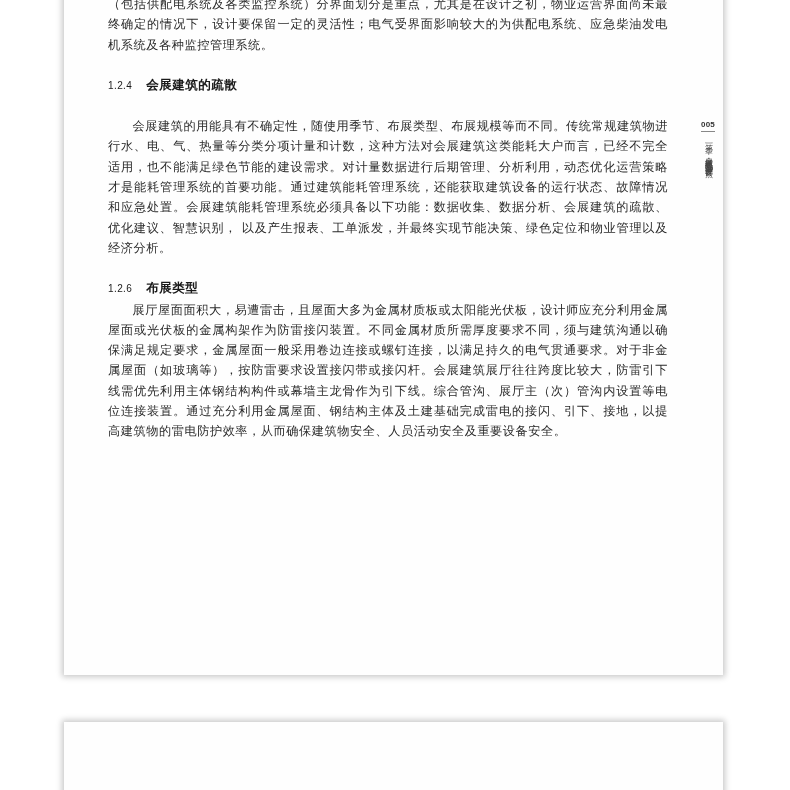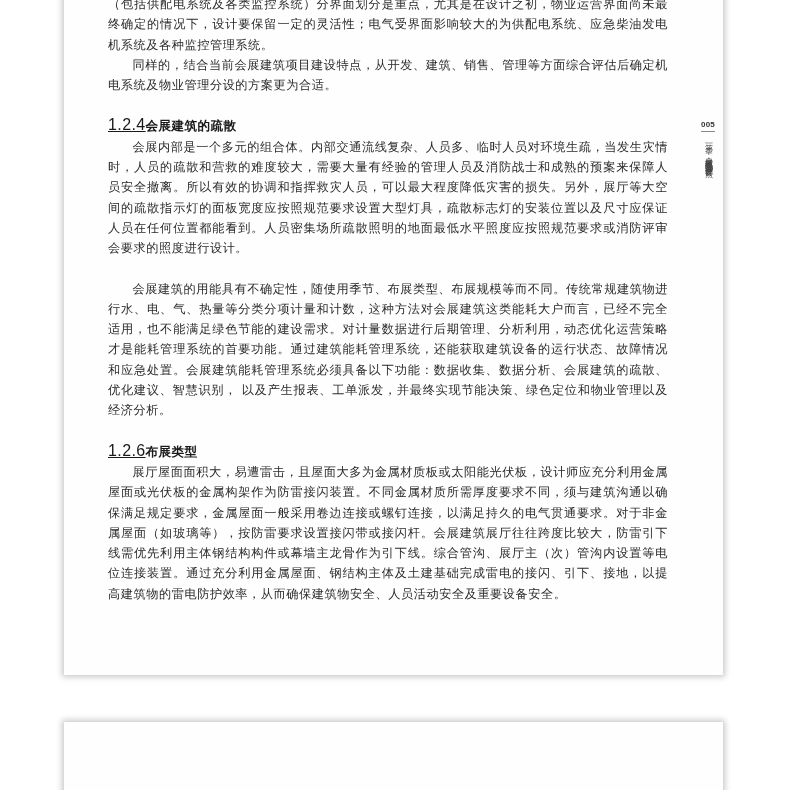--- a/index.html
+++ b/index.html
@@ -33,21 +33,21 @@
     .para { margin: 0; text-indent: 2em; }
     .para.noindent { text-indent: 0; }
     .heading {
       margin: 0;
       font-size: 12.6px;
       line-height: 20.3px;
       font-weight: bold;
       color: #1a1a1a;
       letter-spacing: 0.4px;
     }
-    .heading .num { font-weight: normal; font-family: "Liberation Sans", sans-serif; font-size: 16px; text-decoration: underline; }
+    .heading .num { font-weight: normal; margin-right: 14px; font-family: "Liberation Sans", sans-serif; font-size: 10px; }
     .gap { height: 20px; }
 
     .margin-head {
       position: absolute;
       left: 634px;
       top: 132px;
       width: 20px;
       text-align: center;
       color: #444;
     }
@@ -70,27 +70,25 @@
       line-height: 10px;
     }
     .margin-head .vtext .sep { display: inline-block; height: 10px; }
   </style>
 </head>
 <body>
 
 <div class="page" id="page1">
   <div class="content">
     <p class="para noindent">（包括供配电系统及各类监控系统）分界面划分是重点，尤其是在设计之初，物业运营界面尚未最终确定的情况下，设计要保留一定的灵活性；电气受界面影响较大的为供配电系统、应急柴油发电机系统及各种监控管理系统。</p>
-    <p class="para">同样的，结合当前会展建筑项目建设特点，从开发、建筑、销售、管理等方面综合评估后确定机电系统及物业管理分设的方案更为合适。</p>
 
     <div class="gap"></div>
     <h3 class="heading">
       <span class="num">1.2.4</span><span>会展建筑的疏散</span>
     </h3>
-    <p class="para">会展内部是一个多元的组合体。内部交通流线复杂、人员多、临时人员对环境生疏，当发生灾情时，人员的疏散和营救的难度较大，需要大量有经验的管理人员及消防战士和成熟的预案来保障人员安全撤离。所以有效的协调和指挥救灾人员，可以最大程度降低灾害的损失。另外，展厅等大空间的疏散指示灯的面板宽度应按照规范要求设置大型灯具，疏散标志灯的安装位置以及尺寸应保证人员在任何位置都能看到。人员密集场所疏散照明的地面最低水平照度应按照规范要求或消防评审会要求的照度进行设计。</p>
 
     <div class="gap"></div>
     <p class="para">会展建筑的用能具有不确定性，随使用季节、布展类型、布展规模等而不同。传统常规建筑物进行水、电、气、热量等分类分项计量和计数，这种方法对会展建筑这类能耗大户而言，已经不完全适用，也不能满足绿色节能的建设需求。对计量数据进行后期管理、分析利用，动态优化运营策略才是能耗管理系统的首要功能。通过建筑能耗管理系统，还能获取建筑设备的运行状态、故障情况和应急处置。会展建筑能耗管理系统必须具备以下功能：数据收集、数据分析、会展建筑的疏散、优化建议、智慧识别， 以及产生报表、工单派发，并最终实现节能决策、绿色定位和物业管理以及经济分析。</p>
 
     <div class="gap"></div>
     <h3 class="heading">
       <span class="num">1.2.6</span><span>布展类型</span>
     </h3>
     <p class="para">展厅屋面面积大，易遭雷击，且屋面大多为金属材质板或太阳能光伏板，设计师应充分利用金属屋面或光伏板的金属构架作为防雷接闪装置。不同金属材质所需厚度要求不同，须与建筑沟通以确保满足规定要求，金属屋面一般采用卷边连接或螺钉连接，以满足持久的电气贯通要求。对于非金属屋面（如玻璃等），按防雷要求设置接闪带或接闪杆。会展建筑展厅往往跨度比较大，防雷引下线需优先利用主体钢结构构件或幕墙主龙骨作为引下线。综合管沟、展厅主（次）管沟内设置等电位连接装置。通过充分利用金属屋面、钢结构主体及土建基础完成雷电的接闪、引下、接地，以提高建筑物的雷电防护效率，从而确保建筑物安全、人员活动安全及重要设备安全。</p>
   </div>

